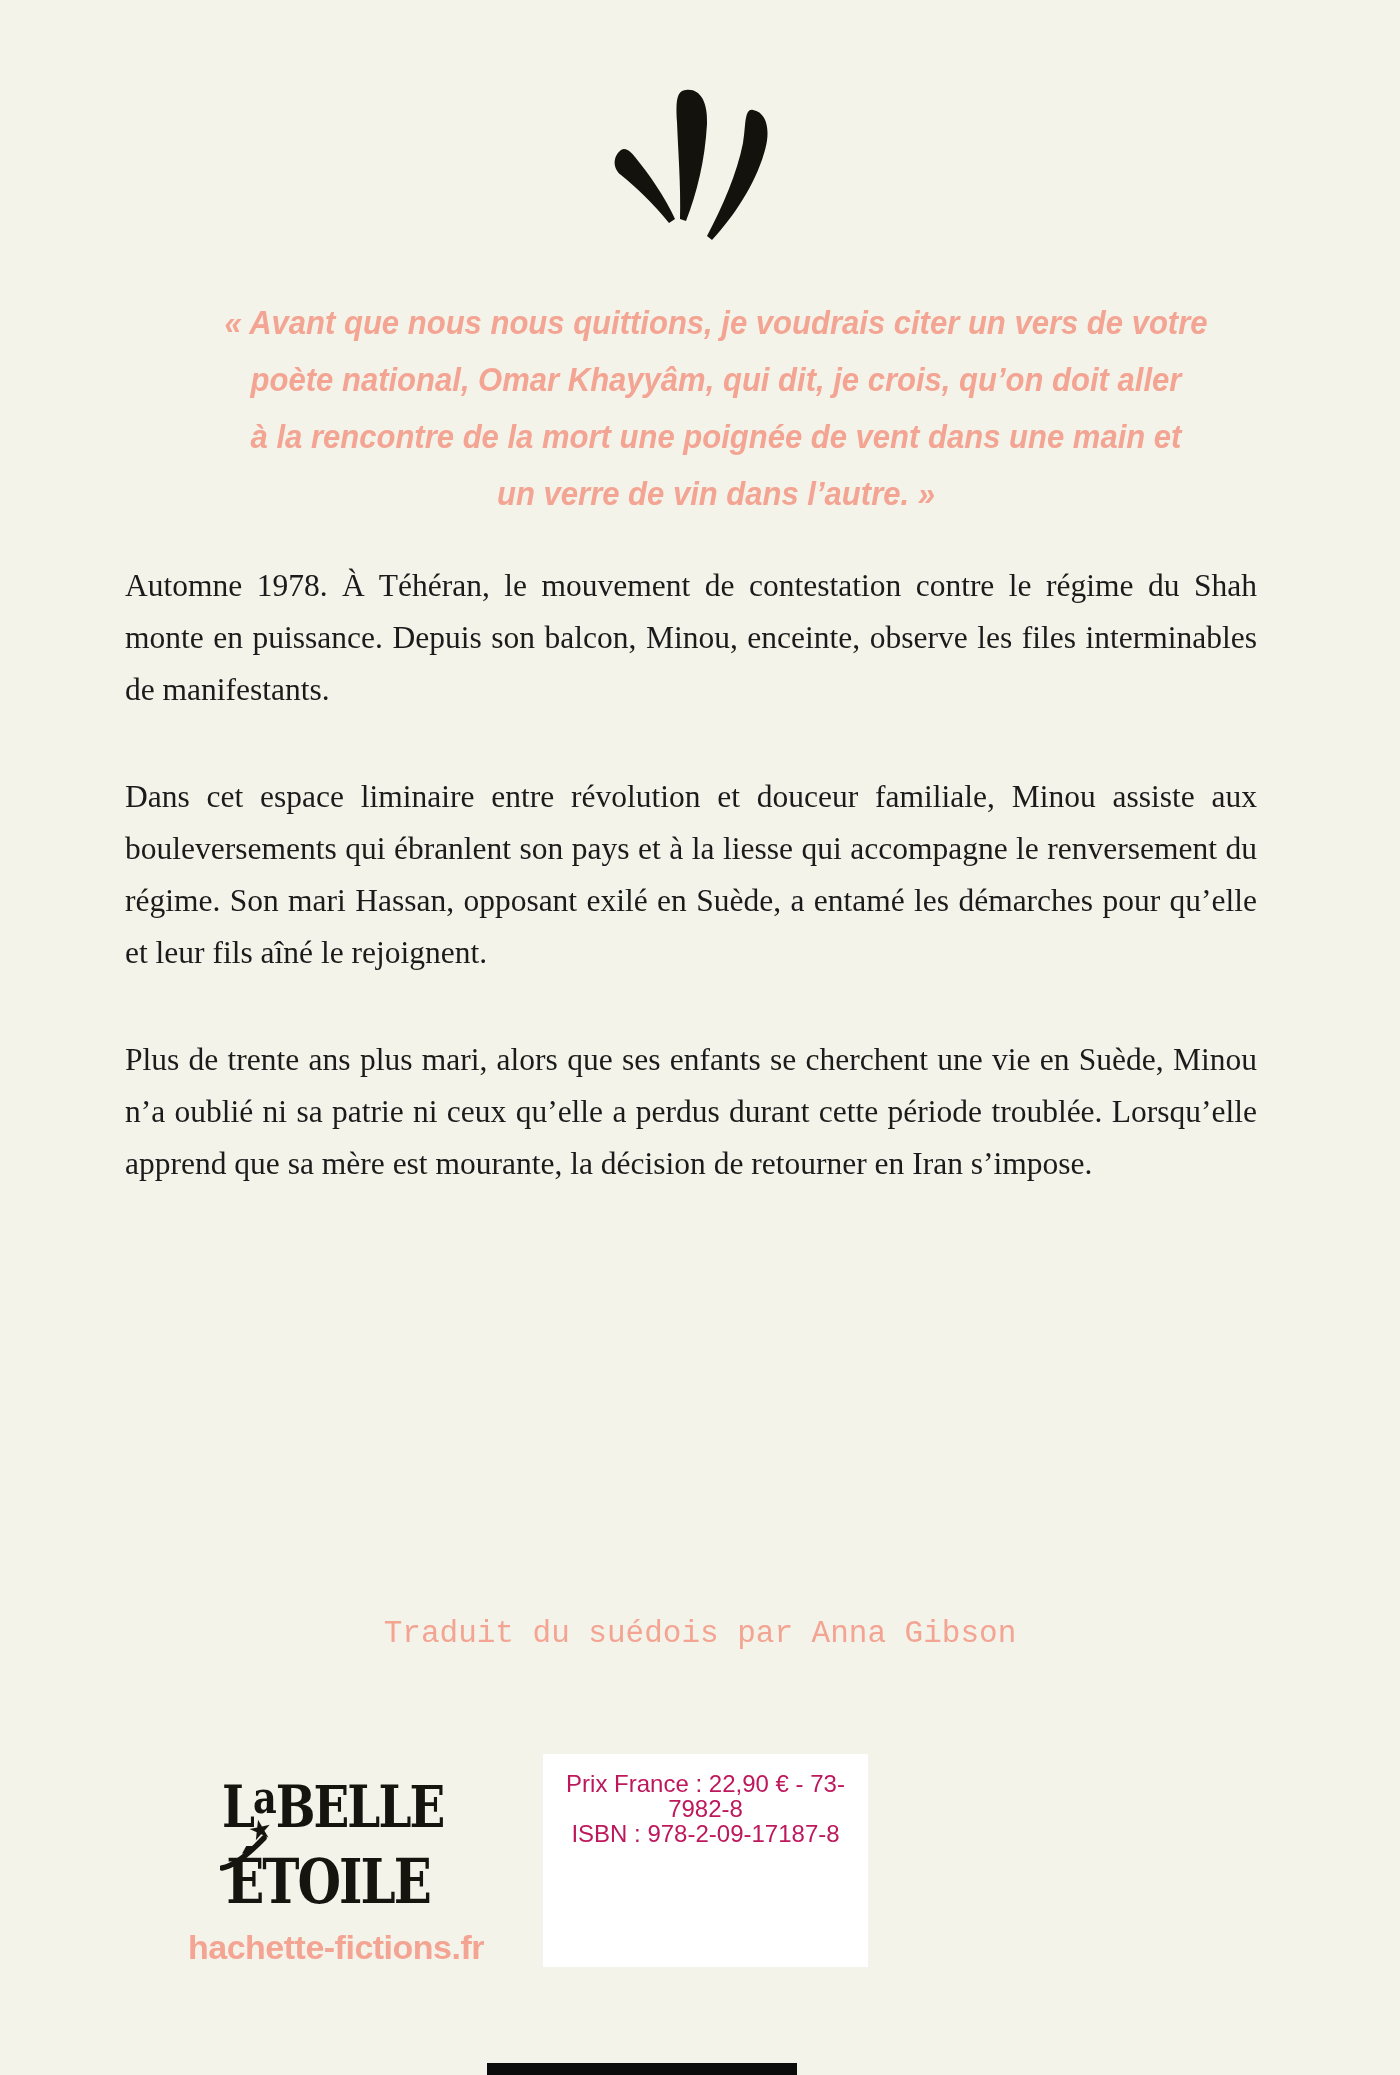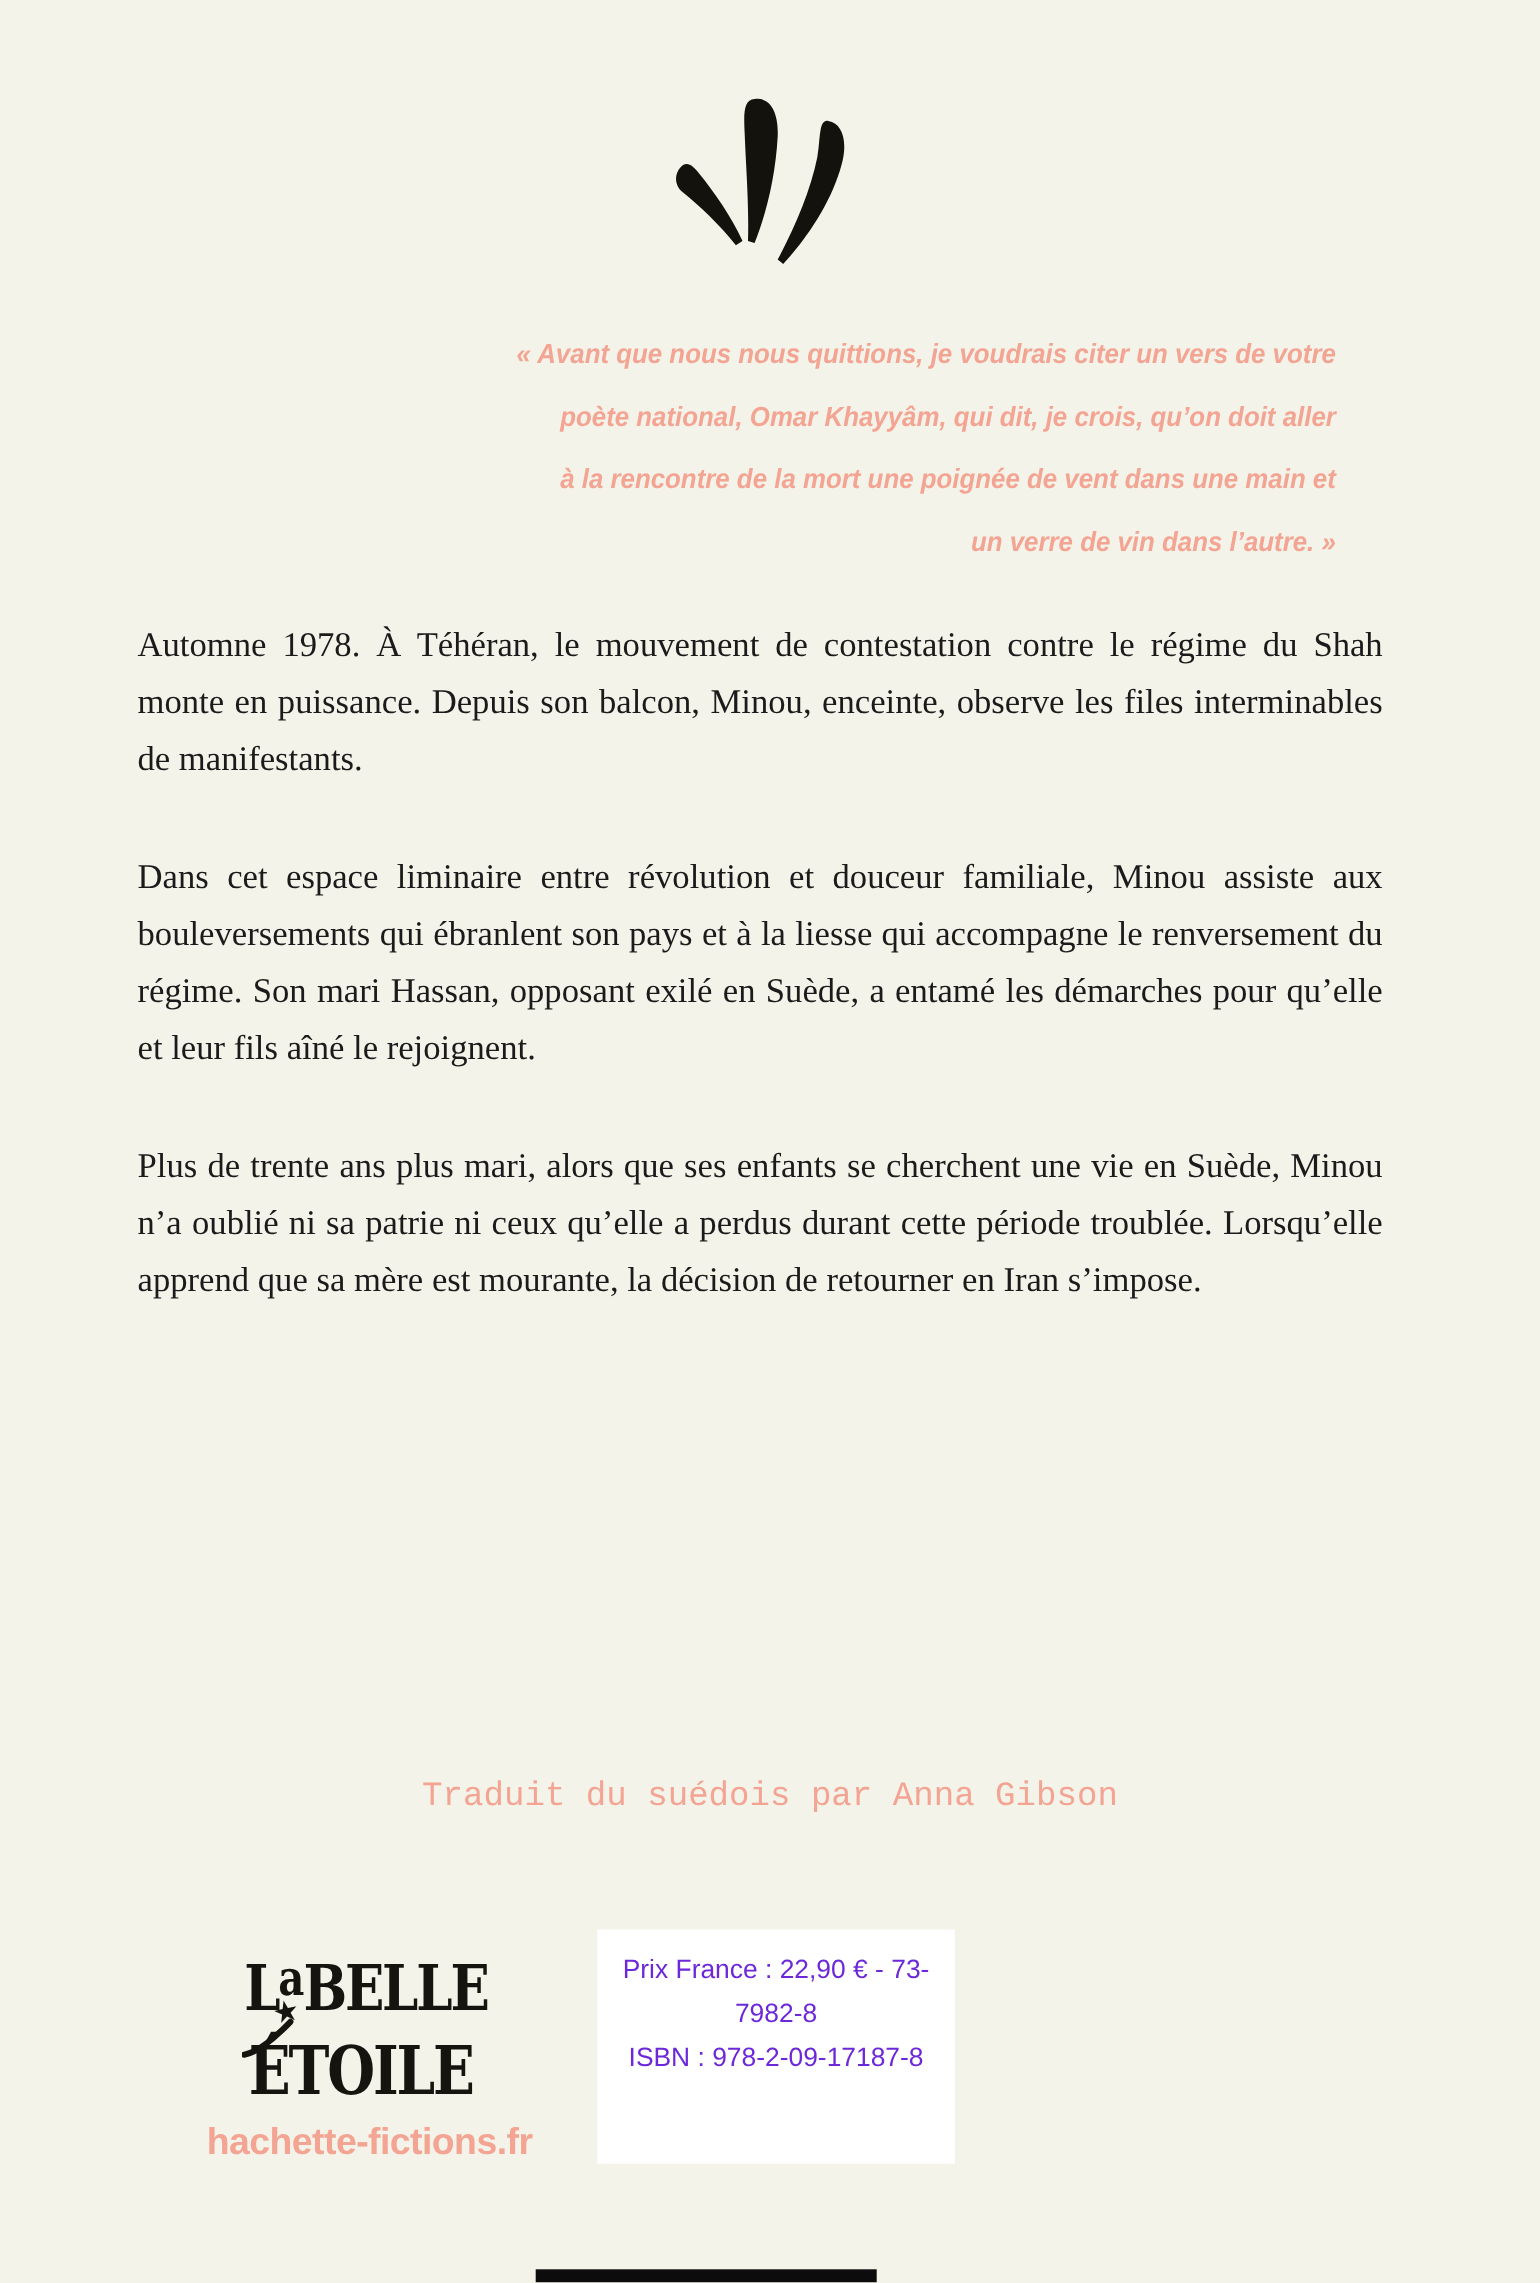--- a/index.html
+++ b/index.html
@@ -10,26 +10,26 @@
     color:var(--ink,#1b1b1b);
     overflow:hidden;
   }
   .abs{position:absolute;}
 
   
   .motif{left:612px;top:88px;width:170px;height:155px;}
 
   
   .quote{
-    left:128px;top:294px;width:1120px;
+    left:156px;top:294px;width:1120px;
     font-family:"Liberation Sans",sans-serif;
     font-weight:bold;font-style:italic;
-    font-size:25px;line-height:57px;
+    font-size:33px;line-height:57px;
     color:var(--accent,#f3a493);
-    text-align:right;
+    text-align:center;
   }
   .quote-line{white-space:nowrap;transform:scaleX(.94);transform-origin:50% 50%;}
 
   
   .synopsis{
     left:125px;top:560px;width:1150px;
     font-size:31.5px;line-height:52px;
     text-align:justify;
   }
   .synopsis p{margin:0 18px 55px 0;}
@@ -67,22 +67,22 @@
     font-family:"Liberation Sans",sans-serif;font-weight:bold;
     font-size:34px;letter-spacing:-.5px;
     color:var(--accent,#f3a493);
   }
 
   
   .price-box{
     left:543px;top:1754px;width:325px;height:213px;
     background:#ffffff;
     font-family:"Liberation Sans",sans-serif;
-    font-size:24px;line-height:40px;
-    color:#6d28d9;text-align:center;
+    font-size:24px;line-height:25px;
+    color:#be185d;text-align:center;
     box-sizing:border-box;padding-top:17px;
   }
 
   
   .bottom-bar{left:487px;top:2063px;width:310px;height:12px;background:#0c0c0c;}
 </style>
 </head>
 <body>
 
 <div class="abs motif">

